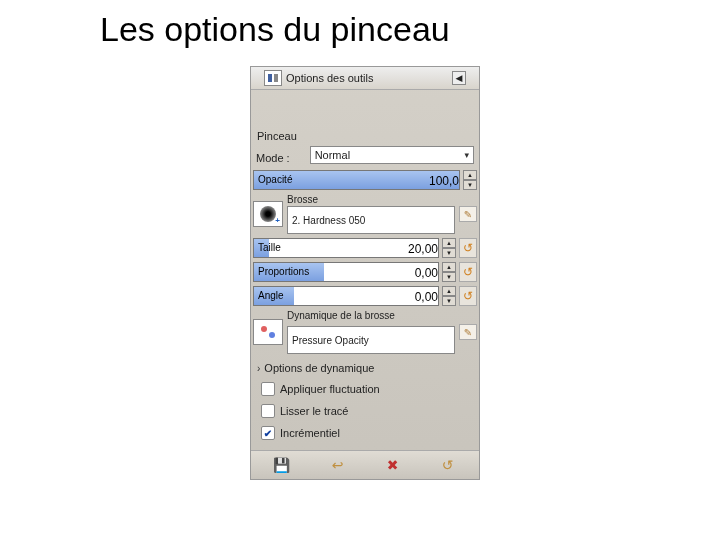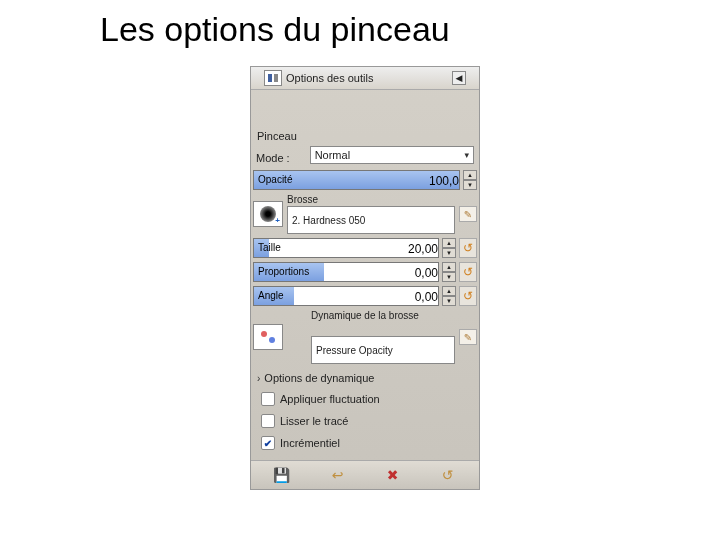--- a/index.html
+++ b/index.html
@@ -193,22 +193,21 @@
   .dynamics-row {
     display: flex;
     align-items: center;
     margin: 4px 2px;
     gap: 4px;
   }
   .dynamics-col {
     flex: 1;
     display: flex;
     flex-direction: column;
-    gap: 15px;
-    margin-left: 24px;
+    gap: 5px;
   }
   .expander {
     display: flex;
     align-items: center;
     gap: 4px;
     padding: 4px 6px;
   }
   .expander-arrow {
     font-size: 10px;
     color: #333;

